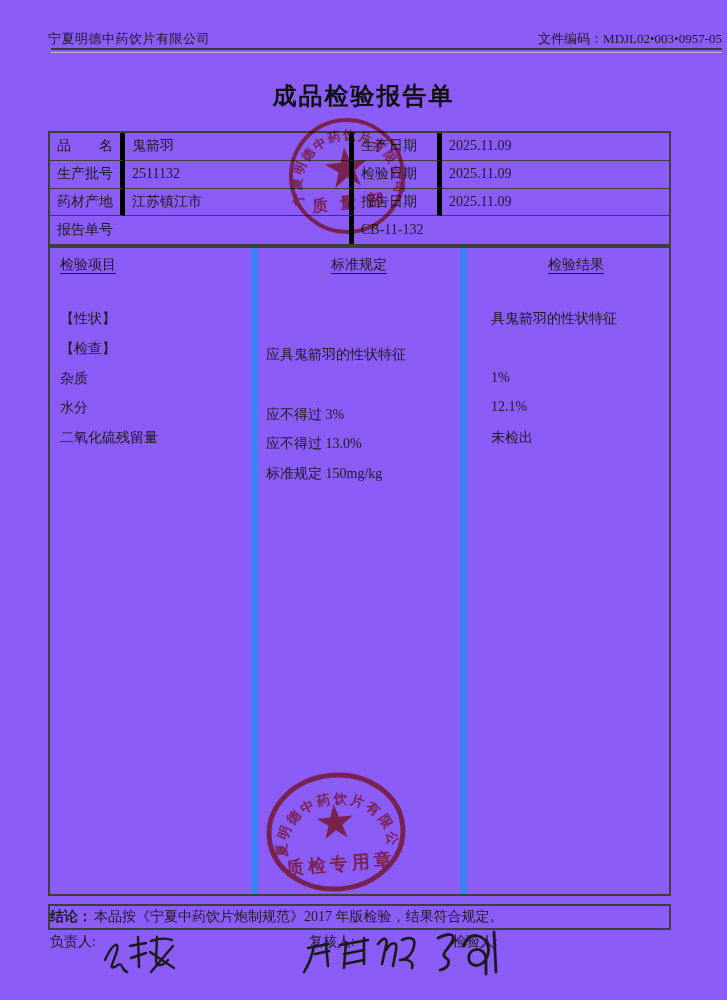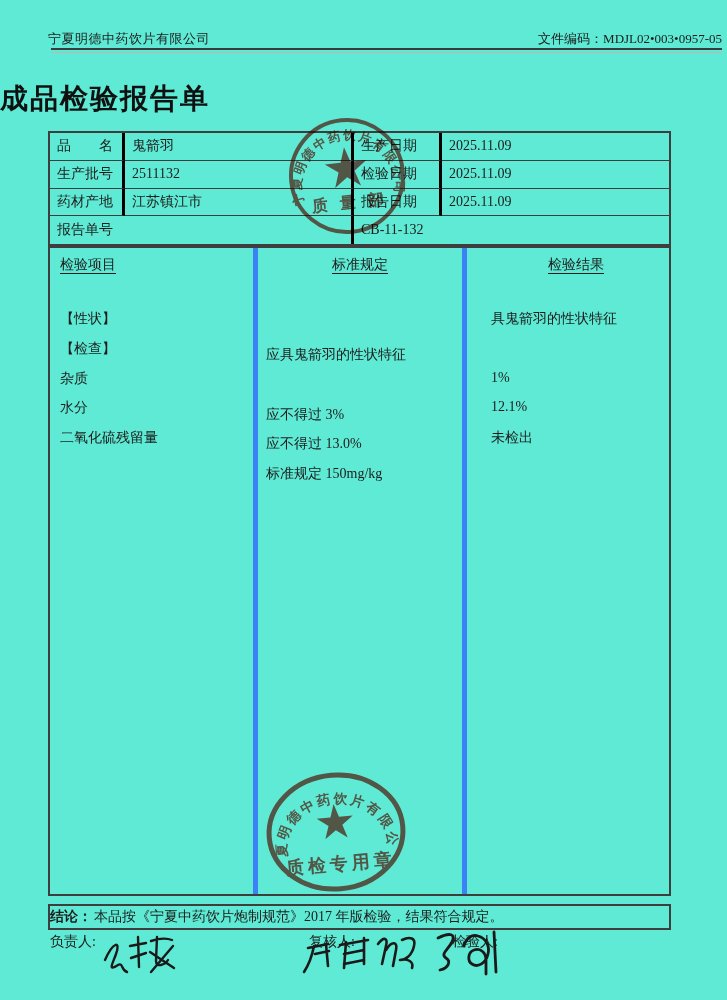--- a/index.html
+++ b/index.html
@@ -1,42 +1,42 @@
 <!DOCTYPE html>
 <html><head>
 <meta charset="utf-8">
 <style>
   html,body{margin:0;padding:0;background:#ffffff;}
-  .page{position:relative;width:727px;height:1000px;background:#5eead4;overflow:hidden;
+  .page{position:relative;width:727px;height:1000px;background:#8b5cf6;overflow:hidden;
         font-family:"Liberation Serif","DejaVu Serif",serif;color:#1c1c1c;}
 
   
   .hdr-company{position:absolute;left:48px;top:30px;font-size:13px;letter-spacing:0.5px;}
   .hdr-code{position:absolute;right:5px;top:30px;font-size:13px;}
   .hdr-rule{position:absolute;left:51px;top:48px;width:671px;height:5px;box-sizing:border-box;
             border-top:2px solid #3a3a3a;border-bottom:1px solid #b9b9b9;}
 
-  .doc-title{position:absolute;left:0;top:80px;width:100%;text-align:left;
-             font-size:28px;font-weight:bold;letter-spacing:2px;color:#101010;}
+  .doc-title{position:absolute;left:0;top:80px;width:100%;text-align:center;
+             font-size:24px;font-weight:bold;letter-spacing:2px;color:#101010;}
 
   
   .info-table{position:absolute;left:48px;top:131px;width:623px;height:115px;box-sizing:border-box;
               border:2px solid #3e3e3e;display:grid;grid-template-columns:75px 229px 88px 1fr;
               grid-template-rows:repeat(4,1fr);font-size:14px;}
   .cell{display:flex;align-items:center;padding:0 7px;box-sizing:border-box;
-        border-right:3px solid #000000;border-bottom:1px solid #3e3e3e;white-space:nowrap;}
+        border-right:5px solid #000000;border-bottom:1px solid #3e3e3e;white-space:nowrap;}
   .cell.noR{border-right:none;}
   .cell.noB{border-bottom:none;}
   .span2a{grid-column:1/3;}
   .span2b{grid-column:3/5;}
 
   
   .body-table{position:absolute;left:48px;top:246px;width:623px;height:650px;box-sizing:border-box;
               border:2px solid #3e3e3e;display:flex;font-size:14px;}
-  .bcol{position:relative;box-sizing:border-box;border-right:5px solid #3b82f6;}
+  .bcol{position:relative;box-sizing:border-box;border-right:7px solid #3b82f6;}
   .bcol.c1{width:208px;}
   .bcol.c2{width:209px;}
   .bcol.c3{flex:1;border-right:none;margin-left:16px;}
   .bhead{position:absolute;top:8px;text-decoration:underline;text-underline-offset:4px;white-space:nowrap;}
   .bhead.leftpad{left:10px;}
   .bhead.center{left:0;width:100%;text-align:center;}
   .bitem{position:absolute;white-space:nowrap;}
   .c1 .bitem{left:10px;}
   .c2 .bitem{left:8px;margin-top:36px;}
   .c3 .bitem{left:8px;}

